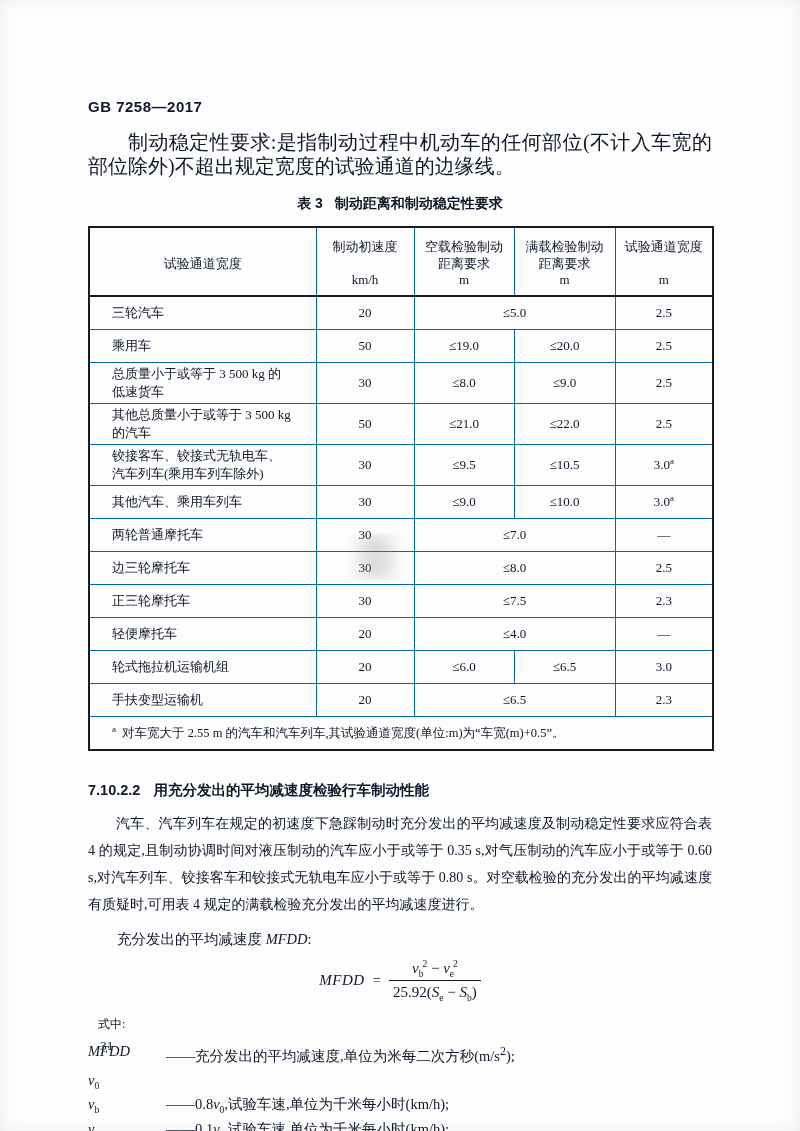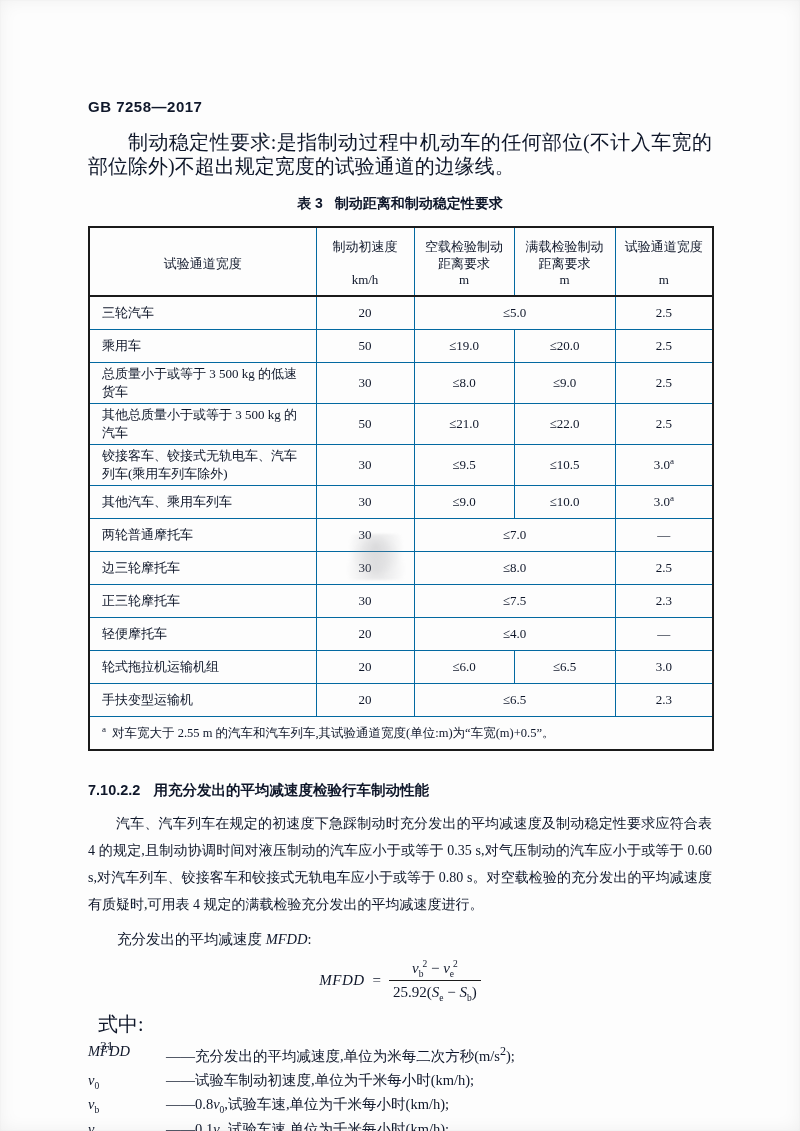--- a/index.html
+++ b/index.html
@@ -33,21 +33,21 @@
   }
   table.req th, table.req td { border:1px solid #0369a1; }
   table.req thead th { border-bottom:2px solid #1b1b1b; font-weight:normal; height:64px; padding:0; }
   .hcell {
     display:flex; flex-direction:column; justify-content:space-between; align-items:center;
     height:100%; box-sizing:border-box; padding:10px 2px 7px;
   }
   .hcell.center { justify-content:center; }
   .h-name span { display:block; text-align:center; line-height:17px; }
   .h-unit { text-align:center; }
-  table.req tbody td { height:28px; padding:2px 12px; vertical-align:middle; }
+  table.req tbody td { height:28px; padding:2px 22px; vertical-align:middle; }
   td.c-type { text-align:left; padding-left:8px; line-height:18px; }
   td.c-num  { text-align:center; }
   td.c-num sup { font-size:9px; vertical-align:super; line-height:0; }
   td.footnote {
     border-top:2px solid #1b1b1b; text-align:left; font-size:12.5px;
     padding:6px 10px 6px 18px; height:24px;
   }
   td.footnote sup { font-size:9px; margin-right:6px; }
 
   .section-heading {
@@ -69,21 +69,21 @@
     margin-top:8px; display:flex; justify-content:center; align-items:center;
     gap:8px; font-size:15px;
   }
   .f-lhs { letter-spacing:.5px; }
   .frac { display:inline-block; text-align:center; vertical-align:middle; line-height:1.25; }
   .frac .num { display:block; border-bottom:1px solid #1b1b1b; padding:0 8px 2px; }
   .frac .den { display:block; padding:2px 4px 0; }
   .frac sub, .defs sub { font-size:9.5px; line-height:0; }
   .frac sup { font-size:9.5px; line-height:0; margin-left:-1px; }
 
-  .where { margin:10px 0 0 10px; font-size:20px; line-height:24px; }
+  .where { margin:10px 0 0 10px; font-size:12px; line-height:24px; }
   .defs { margin-top:3px; font-size:14.5px; }
   .def-row { display:flex; line-height:24.5px; }
   .def-sym { width:78px; flex:0 0 78px; }
   .def-desc { flex:1; text-align:left; }
 
   .page-number { position:absolute; left:100px; top:1038px; font-size:13.5px; }
 
   .watermark {
     position:absolute; left:344px; top:534px; width:64px; height:46px;
     background:
@@ -264,21 +264,20 @@
 
     <p class="where">式中:</p>
 
     <div class="defs">
       <div class="def-row">
         <span class="def-sym"><i>MFDD</i></span>
         <span class="def-desc">——充分发出的平均减速度,单位为米每二次方秒(m/s<sup>2</sup>);</span>
       </div>
       <div class="def-row">
         <span class="def-sym"><i>v</i><sub>0</sub></span>
-        <span class="def-desc">——试验车制动初速度,单位为千米每小时(km/h);</span>
       </div>
       <div class="def-row">
         <span class="def-sym"><i>v</i><sub>b</sub></span>
         <span class="def-desc">——0.8<i>v</i><sub>0</sub>,试验车速,单位为千米每小时(km/h);</span>
       </div>
       <div class="def-row">
         <span class="def-sym"><i>v</i><sub>e</sub></span>
         <span class="def-desc">——0.1<i>v</i><sub>0</sub>,试验车速,单位为千米每小时(km/h);</span>
       </div>
 

